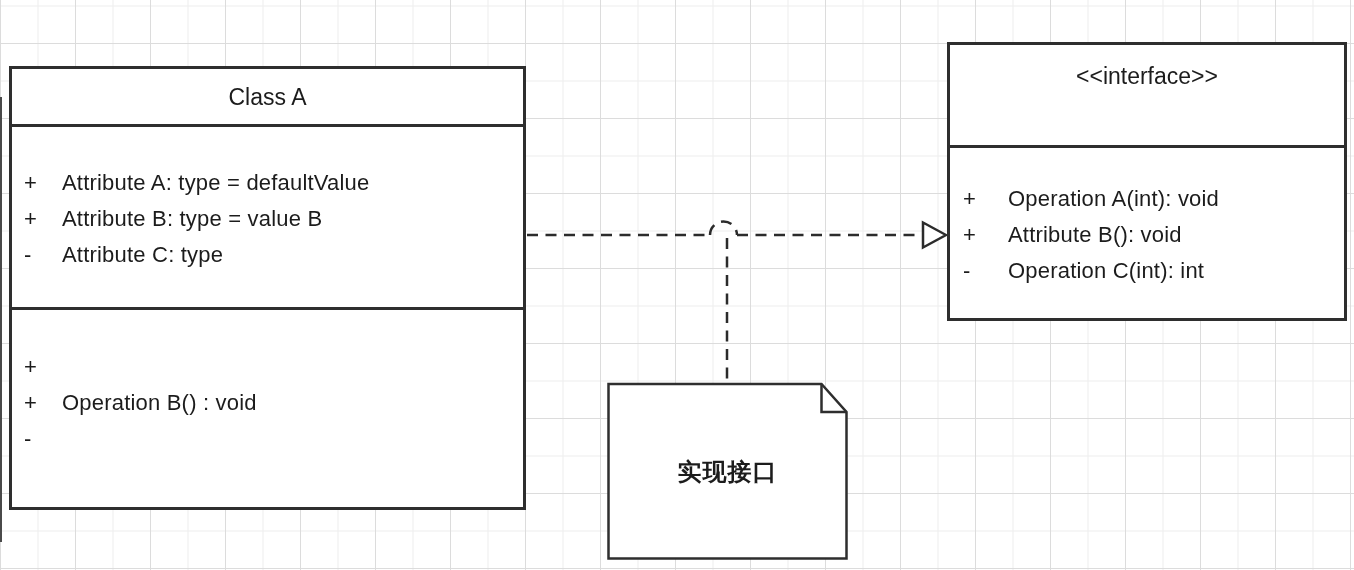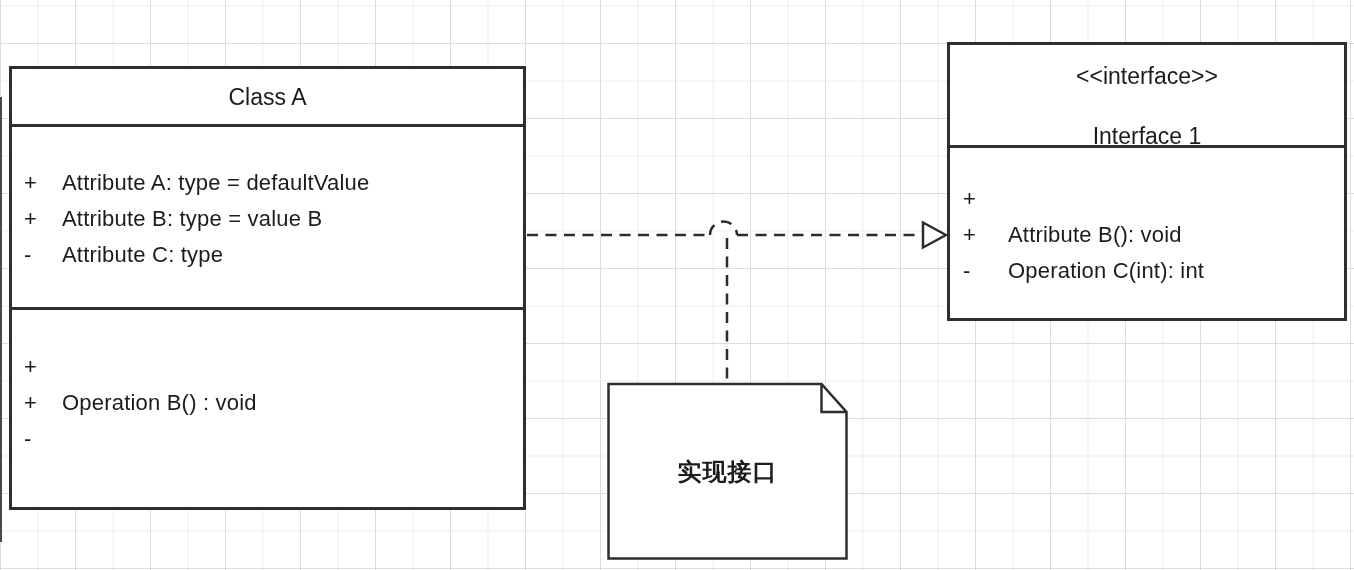--- a/index.html
+++ b/index.html
@@ -133,26 +133,26 @@
       </div>
       <div class="member-row">
         <span class="vis">-</span>
       </div>
     </div>
   </div>
 
   <div class="uml-box" id="interface1">
     <div class="box-title">
       <span>&lt;&lt;interface&gt;&gt;</span>
-      <span>Interface 1</span>
     </div>
 
     <div class="section operations">
       <div class="member-row">
         <span class="vis">+</span>
+        <span class="mtext">Operation A(int): void</span>
       </div>
       <div class="member-row">
         <span class="vis">+</span>
         <span class="mtext">Attribute B(): void</span>
       </div>
       <div class="member-row">
         <span class="vis">-</span>
         <span class="mtext">Operation C(int): int</span>
       </div>
     </div>

